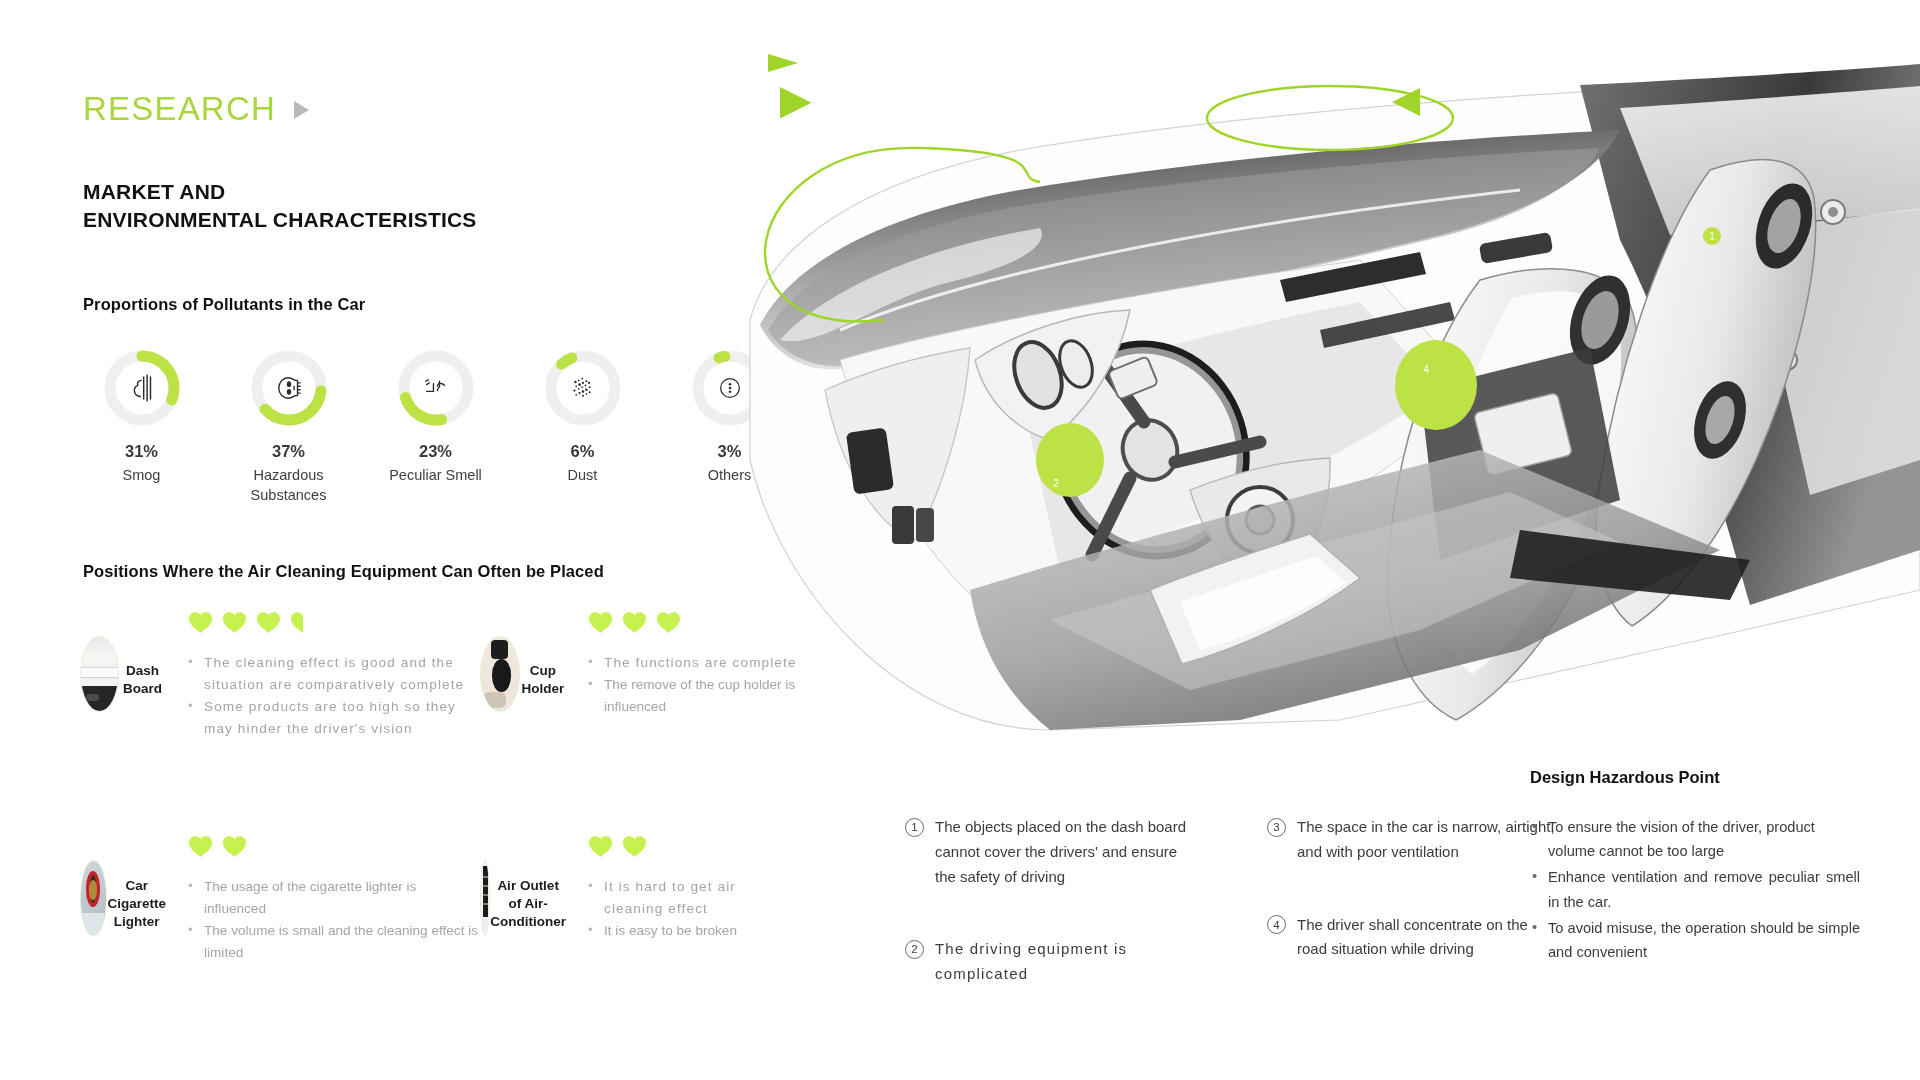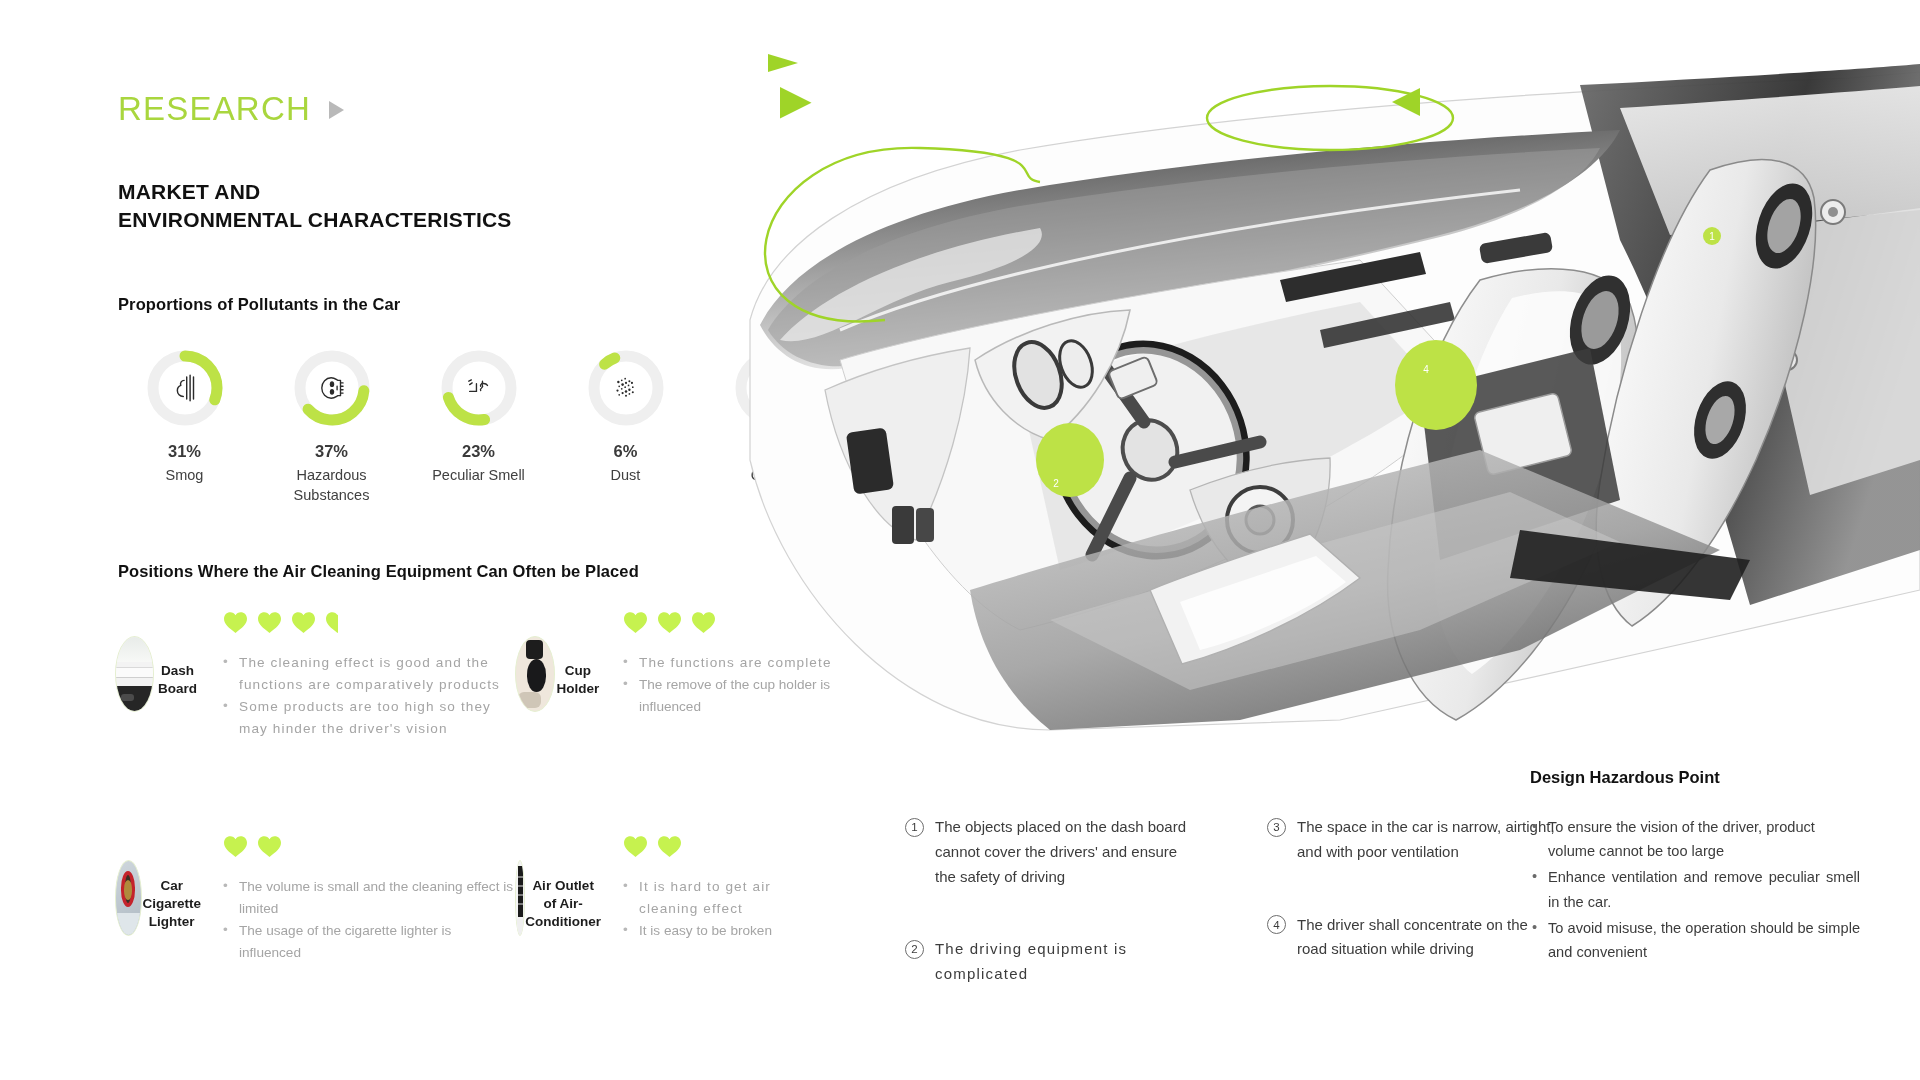--- a/index.html
+++ b/index.html
@@ -6,37 +6,37 @@
   html, body {
     width:1920px; height:1080px;
     background:#ffffff;
     font-family:"Liberation Sans", sans-serif;
     overflow:hidden;
     color:#2a2a2a;
   }
   #page { position:relative; width:1920px; height:1080px; }
 
   
-  .left-col { position:absolute; left:0; top:0; width:820px; height:1024px;margin-left:35px; }
+  .left-col { position:absolute; left:0; top:0; width:820px; height:1024px; }
 
   .research-row { position:absolute; left:83px; top:92px; display:flex; align-items:center; gap:18px; }
   .research-title {
     font-size:33px; letter-spacing:1.2px; font-weight:400;
     color:#a9d63e; line-height:1;
   }
   .research-arrow { width:0;height:0;border-left:15px solid #b9b9b9;border-top:9px solid transparent;border-bottom:9px solid transparent; margin-top:3px;}
 
   .main-heading { position:absolute; left:83px; top:178px; font-size:21px; font-weight:bold; line-height:1.33; color:#111; letter-spacing:.2px;}
 
   .sec-title { font-size:16.5px; font-weight:bold; color:#111; letter-spacing:.1px; }
   .sec-pollutants { position:absolute; left:83px; top:295px; }
   .sec-positions  { position:absolute; left:83px; top:562px; }
 
   
-  .donuts { position:absolute; left:96px; top:348px; display:flex; gap:40px; }
+  .donuts { position:absolute; left:88px; top:348px; display:flex; gap:40px; }
   .donut-item { width:107px; display:flex; flex-direction:column; align-items:center; }
   .donut-wrap { position:relative; width:80px; height:80px; }
   .donut-wrap svg { display:block; transform:rotate(-90deg); }
   .donut-icon {
     position:absolute; left:0; top:0; width:80px; height:80px;
     display:flex; align-items:center; justify-content:center;
   }
   .donut-icon svg { width:34px; height:30px; }
   .donut-pct { margin-top:14px; font-size:16.5px; font-weight:bold; color:#3a3a3a; }
   .donut-lbl { margin-top:5px; font-size:14.5px; color:#404040; text-align:center; line-height:1.35; }
@@ -276,21 +276,21 @@
                     <path d="M12.5 22C6 17 1 13 1 7.8 1 4 3.8 1.3 7.3 1.3c2.2 0 4.2 1.2 5.2 3 1-1.8 3-3 5.2-3C21.2 1.3 24 4 24 7.8 24 13 19 17 12.5 22z" fill="#c6f24f"></path>
                   </svg></div>
               <div class="heart"><svg viewBox="0 0 25 23">
                     <path d="M12.5 22C6 17 1 13 1 7.8 1 4 3.8 1.3 7.3 1.3c2.2 0 4.2 1.2 5.2 3 1-1.8 3-3 5.2-3C21.2 1.3 24 4 24 7.8 24 13 19 17 12.5 22z" fill="#c6f24f"></path>
                   </svg></div>
               <div class="heart half"><svg viewBox="0 0 25 23" height="23">
                     <path d="M12.5 22C6 17 1 13 1 7.8 1 4 3.8 1.3 7.3 1.3c2.2 0 4.2 1.2 5.2 3 1-1.8 3-3 5.2-3C21.2 1.3 24 4 24 7.8 24 13 19 17 12.5 22z" fill="#c6f24f"></path>
                   </svg></div>
             </div>
             <ul class="bullets">
-              <li class="spaced">The cleaning effect is good and the functions are comparatively products</li>
+              <li class="spaced">The cleaning effect is good and the situation are comparatively complete</li>
               <li class="spaced">Some products are too high so they may hinder the driver's vision</li>
             </ul>
           </div>
         </div>
 
         <div class="pos-cell second">
           <div class="pos-left">
             <div class="thumb cup">
               <div class="c-blk"></div>
                 <div class="c-ball"></div>
@@ -333,22 +333,22 @@
           <div class="pos-right">
             <div class="hearts">
               <div class="heart"><svg viewBox="0 0 25 23">
                     <path d="M12.5 22C6 17 1 13 1 7.8 1 4 3.8 1.3 7.3 1.3c2.2 0 4.2 1.2 5.2 3 1-1.8 3-3 5.2-3C21.2 1.3 24 4 24 7.8 24 13 19 17 12.5 22z" fill="#c6f24f"></path>
                   </svg></div>
               <div class="heart"><svg viewBox="0 0 25 23">
                     <path d="M12.5 22C6 17 1 13 1 7.8 1 4 3.8 1.3 7.3 1.3c2.2 0 4.2 1.2 5.2 3 1-1.8 3-3 5.2-3C21.2 1.3 24 4 24 7.8 24 13 19 17 12.5 22z" fill="#c6f24f"></path>
                   </svg></div>
             </div>
             <ul class="bullets">
+              <li>The usage of the cigarette lighter is influenced</li>
               <li>The volume is small and the cleaning effect is limited</li>
-              <li>The usage of the cigarette lighter is influenced</li>
             </ul>
           </div>
         </div>
 
         <div class="pos-cell second">
           <div class="pos-left">
             <div class="thumb vent">
               <div class="v-dark"></div>
               <div class="v-line" style="top:20%"></div>
                 <div class="v-line" style="top:32%"></div>

